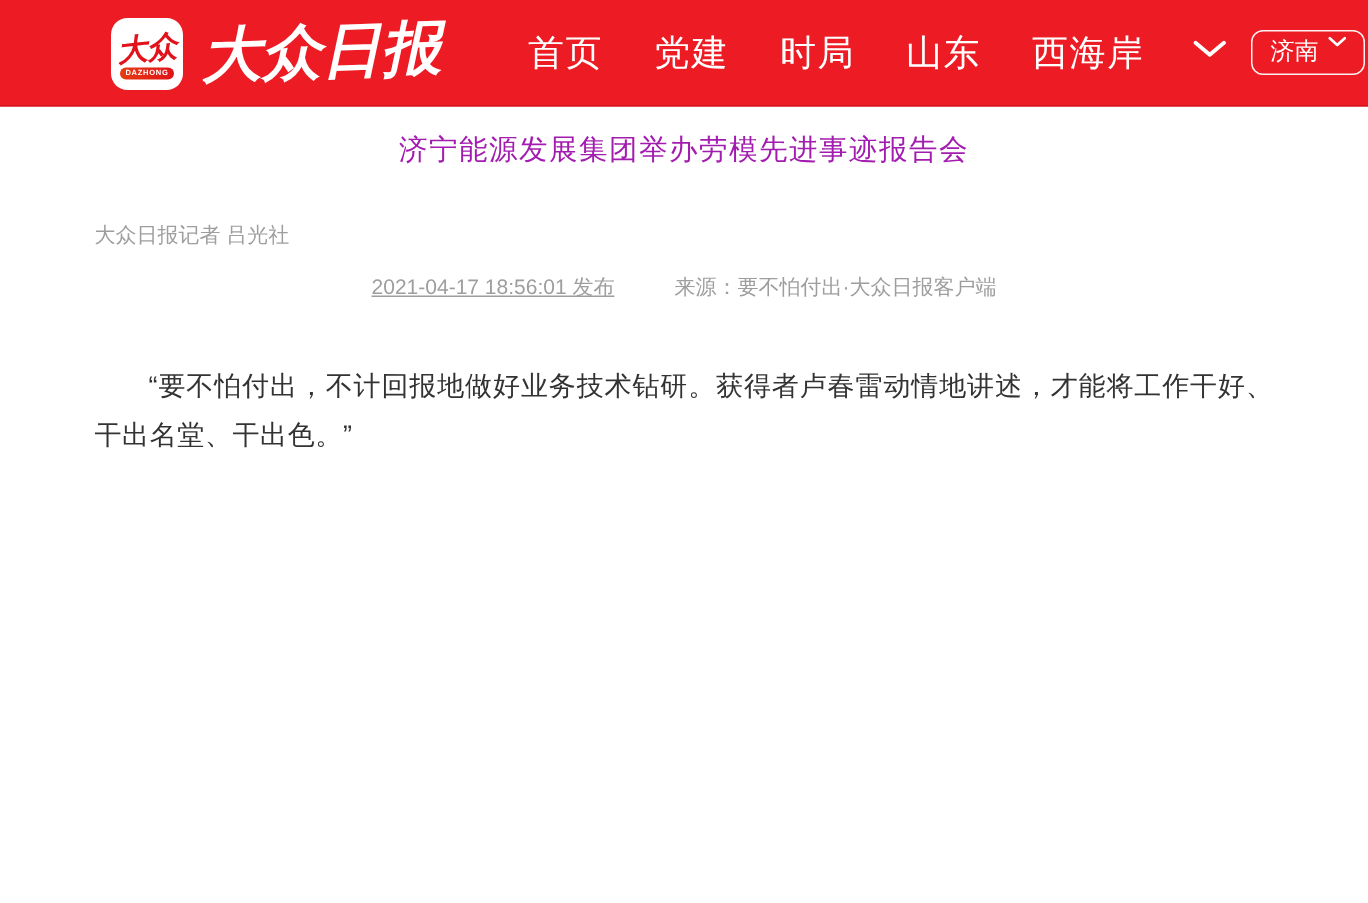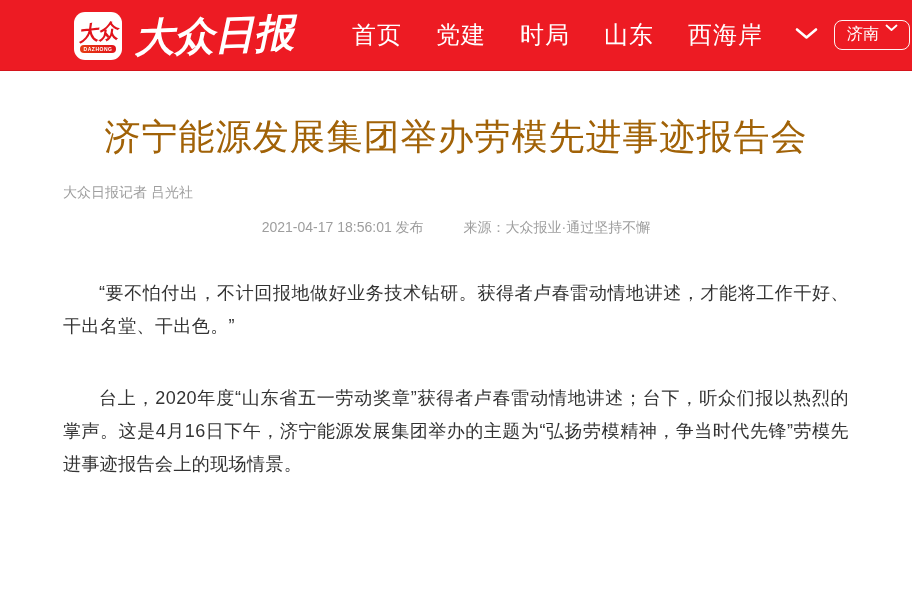--- a/index.html
+++ b/index.html
@@ -48,33 +48,33 @@
   .city-btn {
     margin-left: 16px; border: 1px solid rgba(255,255,255,0.95); border-radius: 8px;
     padding: 3px 11px 4px 12px; display: flex; 
     color: #ffffff; font-size: 16px; cursor: pointer; white-space: nowrap;
   }
   .city-btn svg { margin-left: 6px; }
 
   
   .article { width: 786px; margin: 0 auto; }
   .title {
-    margin-top: 48px; text-align: center;
-    font-size: 36px; line-height: 36px; font-weight: 400; color: #a16207;
+    margin-top: 12px; text-align: center;
+    font-size: 19px; line-height: 36px; font-weight: 400; color: #a21caf;
     letter-spacing: 1px;
   }
   .byline {
     margin-top: 29px; 
     font-size: 14px; line-height: 16px; color: #9e9e9e;
   }
   .meta-row {
     margin-top: 19px; text-align: center;
     font-size: 14px; line-height: 16px; color: #9e9e9e;
   }
-  .meta-row .published { margin-right: 40px; }
+  .meta-row .published { margin-right: 40px; text-decoration: underline; }
   .body { margin-top: 42px; }
   .body p {
     font-size: 18px; line-height: 33px; color: #333333;
     text-align: justify; text-indent: 2em; letter-spacing: 0.4px;
     margin-bottom: 39px;
   }
 </style>
 </head>
 <body>
 
@@ -112,22 +112,21 @@
       </span>
     </div>
   </div>
 
   <div class="article">
     <h1 class="title">济宁能源发展集团举办劳模先进事迹报告会</h1>
 
     <div class="byline">大众日报记者 吕光社</div>
 
     <div class="meta-row">
-      <span class="published">2021-04-17 18:56:01 发布</span><span class="source">来源：大众报业·通过坚持不懈</span>
+      <span class="published">2021-04-17 18:56:01 发布</span><span class="source">来源：要不怕付出·大众日报客户端</span>
     </div>
 
     <div class="body">
       <p>“要不怕付出，不计回报地做好业务技术钻研。获得者卢春雷动情地讲述，才能将工作干好、干出名堂、干出色。”</p>
-      <p>台上，2020年度“山东省五一劳动奖章”获得者卢春雷动情地讲述；台下，听众们报以热烈的掌声。这是4月16日下午，济宁能源发展集团举办的主题为“弘扬劳模精神，争当时代先锋”劳模先进事迹报告会上的现场情景。</p>
     </div>
   </div>
 
 </div>
 
 </body></html>

